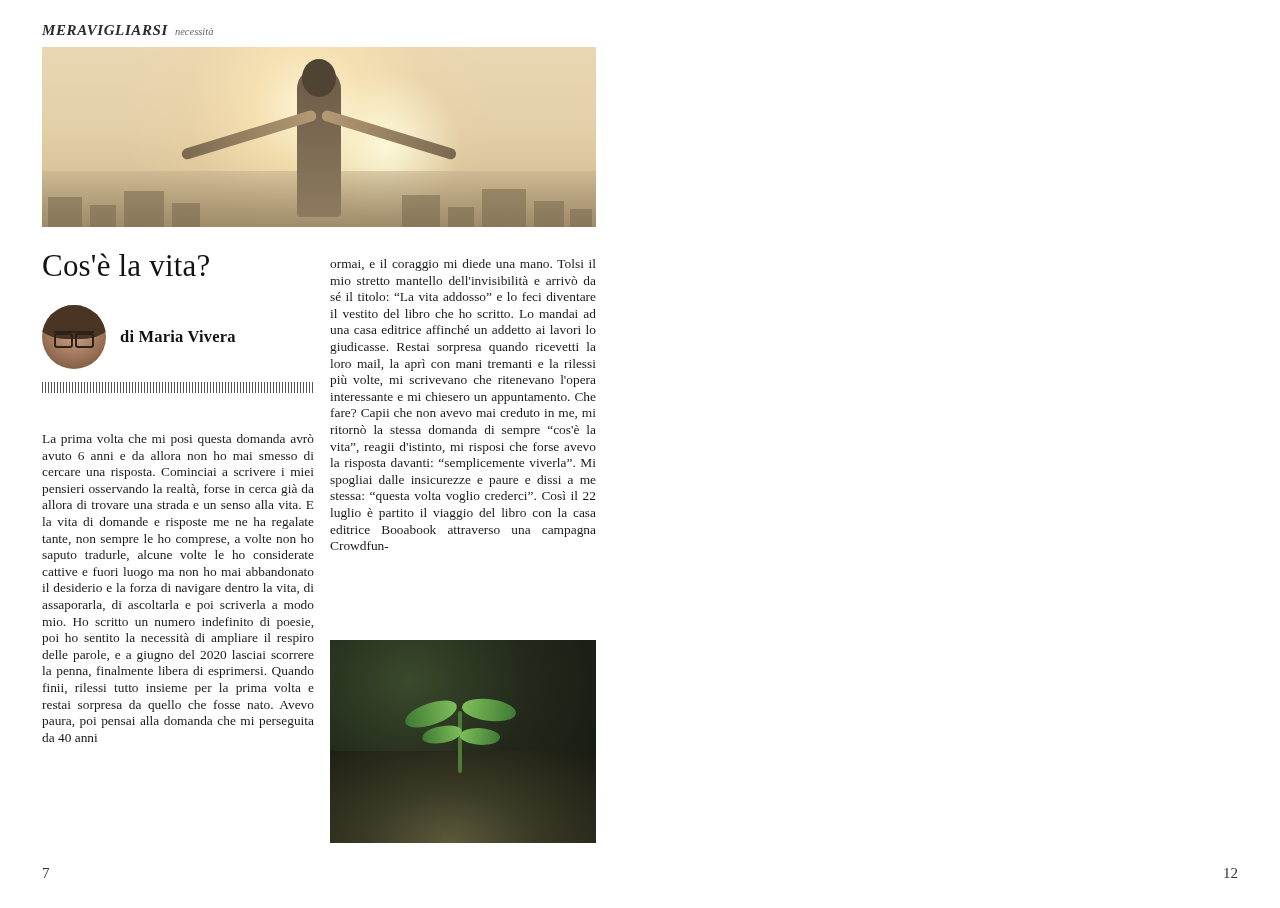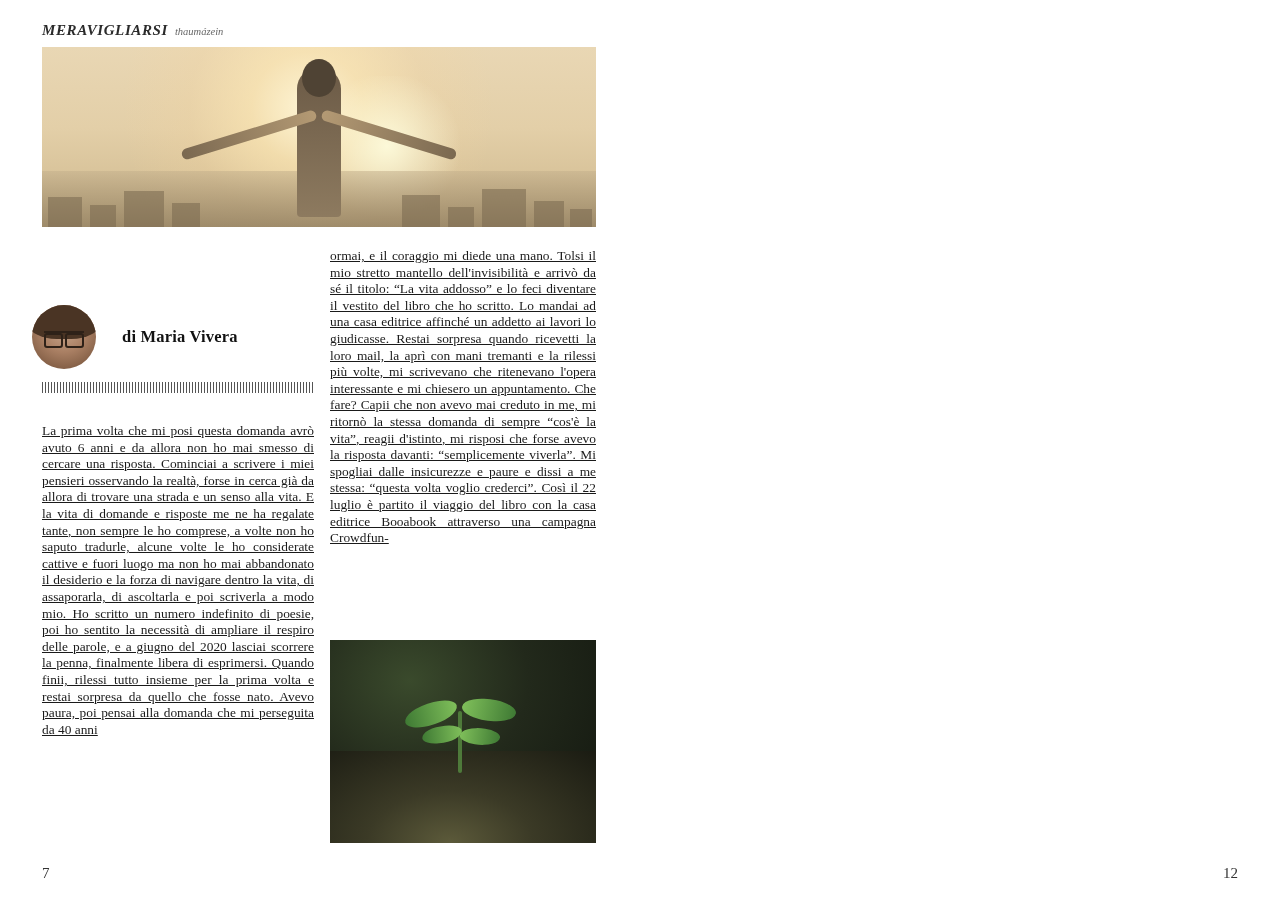--- a/index.html
+++ b/index.html
@@ -97,25 +97,25 @@
     left: 42px;
     top: 248px;
     font-size: 31px;
     font-weight: normal;
     letter-spacing: 0.2px;
     color: #121212;
     margin: 0;
   }
   .byline {
     position: absolute;
-    left: 32px;
+    left: 42px;
     top: 305px;
     display: flex;
     align-items: center;
-    gap: 26px;
+    gap: 14px;
   }
   .avatar {
     width: 64px; height: 64px; border-radius: 50%;
     background: radial-gradient(circle at 50% 38%, #caa78e 0%, #a97f63 45%, #6b4a33 100%);
     position: relative; overflow: hidden; flex: none;
   }
   .avatar .hair {
     position: absolute; left: -4px; top: -6px; right: -4px; height: 40px;
     background: #4a3424; border-radius: 50% 50% 40% 40%;
   }
@@ -146,21 +146,21 @@
   
   .col {
     position: absolute;
     font-size: 13.4px;
     line-height: 16.6px;
     text-align: justify;
     text-justify: inter-word;
     hyphens: auto;
     color: #1a1a1a;
   }
-  .col p { margin: 0 0 10px 0; text-decoration: underline; }
+  .col p { margin: 8px 0 10px 0; }
 
   .col-l1 { left: 42px;  top: 423px; width: 272px; }
   .col-l2 { left: 330px; top: 248px; width: 266px; }
 
   
   .plant-photo {
     position: absolute;
     left: 330px; top: 640px;
     width: 266px; height: 203px;
     overflow: hidden;
@@ -202,21 +202,21 @@
 </style>
 </head>
 <body>
 
 <div class="spread">
 
   <div class="page page-left">
 
     <div class="masthead">
       <span class="masthead-title">MERAVIGLIARSI</span>
-      <span class="masthead-sub">thaumázein</span>
+      <span class="masthead-sub">necessità</span>
     </div>
 
     <div class="hero-left">
       <div class="sky"></div>
       <div class="glow"></div>
       <div class="city">
         <div class="b" style="left:6px;width:34px;height:30px;"></div>
         <div class="b" style="left:48px;width:26px;height:22px;"></div>
         <div class="b" style="left:82px;width:40px;height:36px;"></div>
         <div class="b" style="left:130px;width:28px;height:24px;"></div>
@@ -225,20 +225,21 @@
         <div class="b" style="left:440px;width:44px;height:38px;"></div>
         <div class="b" style="left:492px;width:30px;height:26px;"></div>
         <div class="b" style="left:528px;width:22px;height:18px;"></div>
       </div>
       <div class="figure"></div>
       <div class="head"></div>
       <div class="arm arm-l"></div>
       <div class="arm arm-r"></div>
     </div>
 
+    <h1 class="article-title">Cos'è la vita?</h1>
 
     <div class="byline">
       <div class="avatar">
         <div class="hair"></div>
         <div class="glasses"></div>
       </div>
       <div class="byline-name">di Maria Vivera</div>
     </div>
 
     <div class="hatch"></div>

